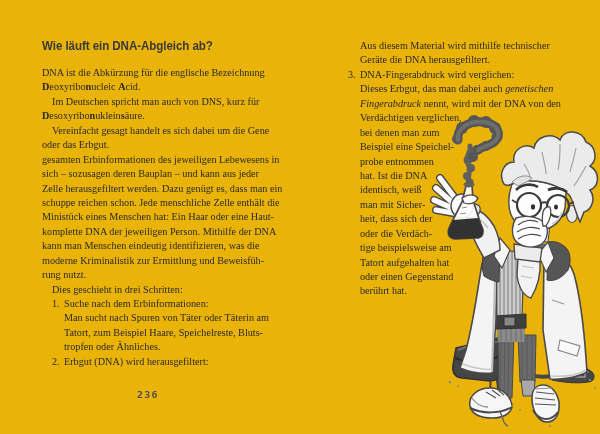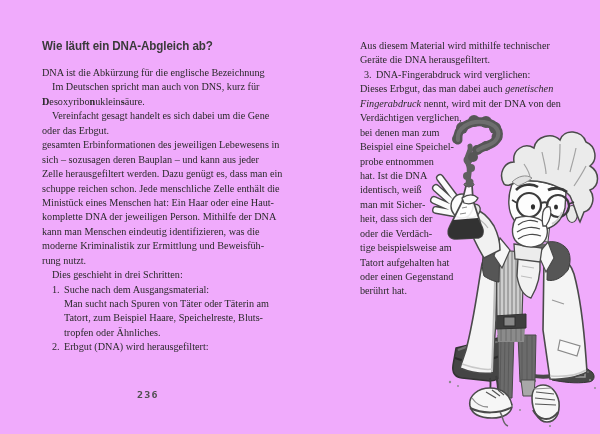--- a/index.html
+++ b/index.html
@@ -1,72 +1,73 @@
 <!DOCTYPE html>
 <html><head>
 <meta charset="utf-8">
 <style>
   html,body{margin:0;padding:0;background:#ffffff;}
   .screen{
-    position:relative;width:600px;height:434px;background:#f0abfc;overflow:hidden;
+    position:relative;width:600px;height:434px;background:#eab308;overflow:hidden;
     font-family:"Liberation Serif", serif;color:#2a2a2a;
   }
   .title{
     position:absolute;left:42px;top:38px;
     font-family:"Liberation Sans", sans-serif;font-weight:bold;font-size:13.5px;
     color:#3a3a3a;letter-spacing:-0.1px;white-space:nowrap;
     transform:scaleX(.86);transform-origin:left center;
   }
   .col{position:absolute;font-size:10.2px;font-family:Liberation Serif, serif;}
   .col-left{left:42px;top:66px;width:256px;}
   .col-right{left:348px;top:39px;width:228px;}
   .ln{height:14.45px;line-height:14.45px;white-space:nowrap;}
   .ln .num{display:inline-block;}
   
   .col-left .ln--p1{padding-left:10px;}
   .col-left .ln--num{padding-left:10px;}
   .col-left .num{width:12px;}
   .col-left .ln--li{padding-left:22px;}
   
-  .col-right .ln--num{padding-left:0;margin-left:16px;}
+  .col-right .ln--num{padding-left:0;}
   .col-right .num{width:12px;}
   .col-right .ln--li{padding-left:12px;}
   .sb{font-weight:bold;}
   .si{font-style:italic;}
   .pageno{
     position:absolute;left:137px;top:389px;
     font-family:"DejaVu Sans Mono", monospace;font-weight:bold;font-size:10px;
     letter-spacing:1.2px;color:#4f4f4f;transform:scaleY(.95);
   }
   .illu{position:absolute;left:400px;top:110px;width:200px;height:324px;}
 </style>
 </head>
 <body>
 
 <div class="screen">
 
   <div class="title">Wie läuft ein DNA-Abgleich ab?</div>
 
   <div id="col-left" class="col col-left">
       <div class="ln ln--p0"><span>DNA ist die Abkürzung für die englische Bezeichnung</span></div>
+      <div class="ln ln--p0"><span class="sb">D</span><span>eoxyribo</span><span class="sb">n</span><span>ucleic </span><span class="sb">A</span><span>cid.</span></div>
       <div class="ln ln--p1"><span>Im Deutschen spricht man auch von DNS, kurz für</span></div>
       <div class="ln ln--p0"><span class="sb">D</span><span>esoxyribo</span><span class="sb">n</span><span>uklein</span><span class="sb">s</span><span>äure.</span></div>
       <div class="ln ln--p1"><span>Vereinfacht gesagt handelt es sich dabei um die Gene</span></div>
       <div class="ln ln--p0"><span>oder das Erbgut.</span></div>
       <div class="ln ln--p0"><span>gesamten Erbinformationen des jeweiligen Lebewesens in</span></div>
       <div class="ln ln--p0"><span>sich – sozusagen deren Bauplan – und kann aus jeder</span></div>
       <div class="ln ln--p0"><span>Zelle herausgefiltert werden. Dazu genügt es, dass man ein</span></div>
       <div class="ln ln--p0"><span>schuppe reichen schon. Jede menschliche Zelle enthält die</span></div>
       <div class="ln ln--p0"><span>Ministück eines Menschen hat: Ein Haar oder eine Haut-</span></div>
       <div class="ln ln--p0"><span>komplette DNA der jeweiligen Person. Mithilfe der DNA</span></div>
       <div class="ln ln--p0"><span>kann man Menschen eindeutig identifizieren, was die</span></div>
       <div class="ln ln--p0"><span>moderne Kriminalistik zur Ermittlung und Beweisfüh-</span></div>
       <div class="ln ln--p0"><span>rung nutzt.</span></div>
       <div class="ln ln--p1"><span>Dies geschieht in drei Schritten:</span></div>
-      <div class="ln ln--num"><span class="num">1.</span><span>Suche nach dem Ausgangsmaterial:</span></div>
+      <div class="ln ln--num"><span class="num">1.</span><span>Suche nach dem Erbinformationen:</span></div>
       <div class="ln ln--li"><span>Man sucht nach Spuren von Täter oder Täterin am</span></div>
       <div class="ln ln--li"><span>Tatort, zum Beispiel Haare, Speichelreste, Bluts-</span></div>
       <div class="ln ln--li"><span>tropfen oder Ähnliches.</span></div>
       <div class="ln ln--num"><span class="num">2.</span><span>Erbgut (DNA) wird herausgefiltert:</span></div>
     </div>
   <div id="col-right" class="col col-right">
       <div class="ln ln--li"><span>Aus diesem Material wird mithilfe technischer</span></div>
       <div class="ln ln--li"><span>Geräte die DNA herausgefiltert.</span></div>
       <div class="ln ln--num"><span class="num">3.</span><span>DNA-Fingerabdruck wird verglichen:</span></div>
       <div class="ln ln--li"><span>Dieses Erbgut, das man dabei auch </span><span class="si">genetischen</span></div>

